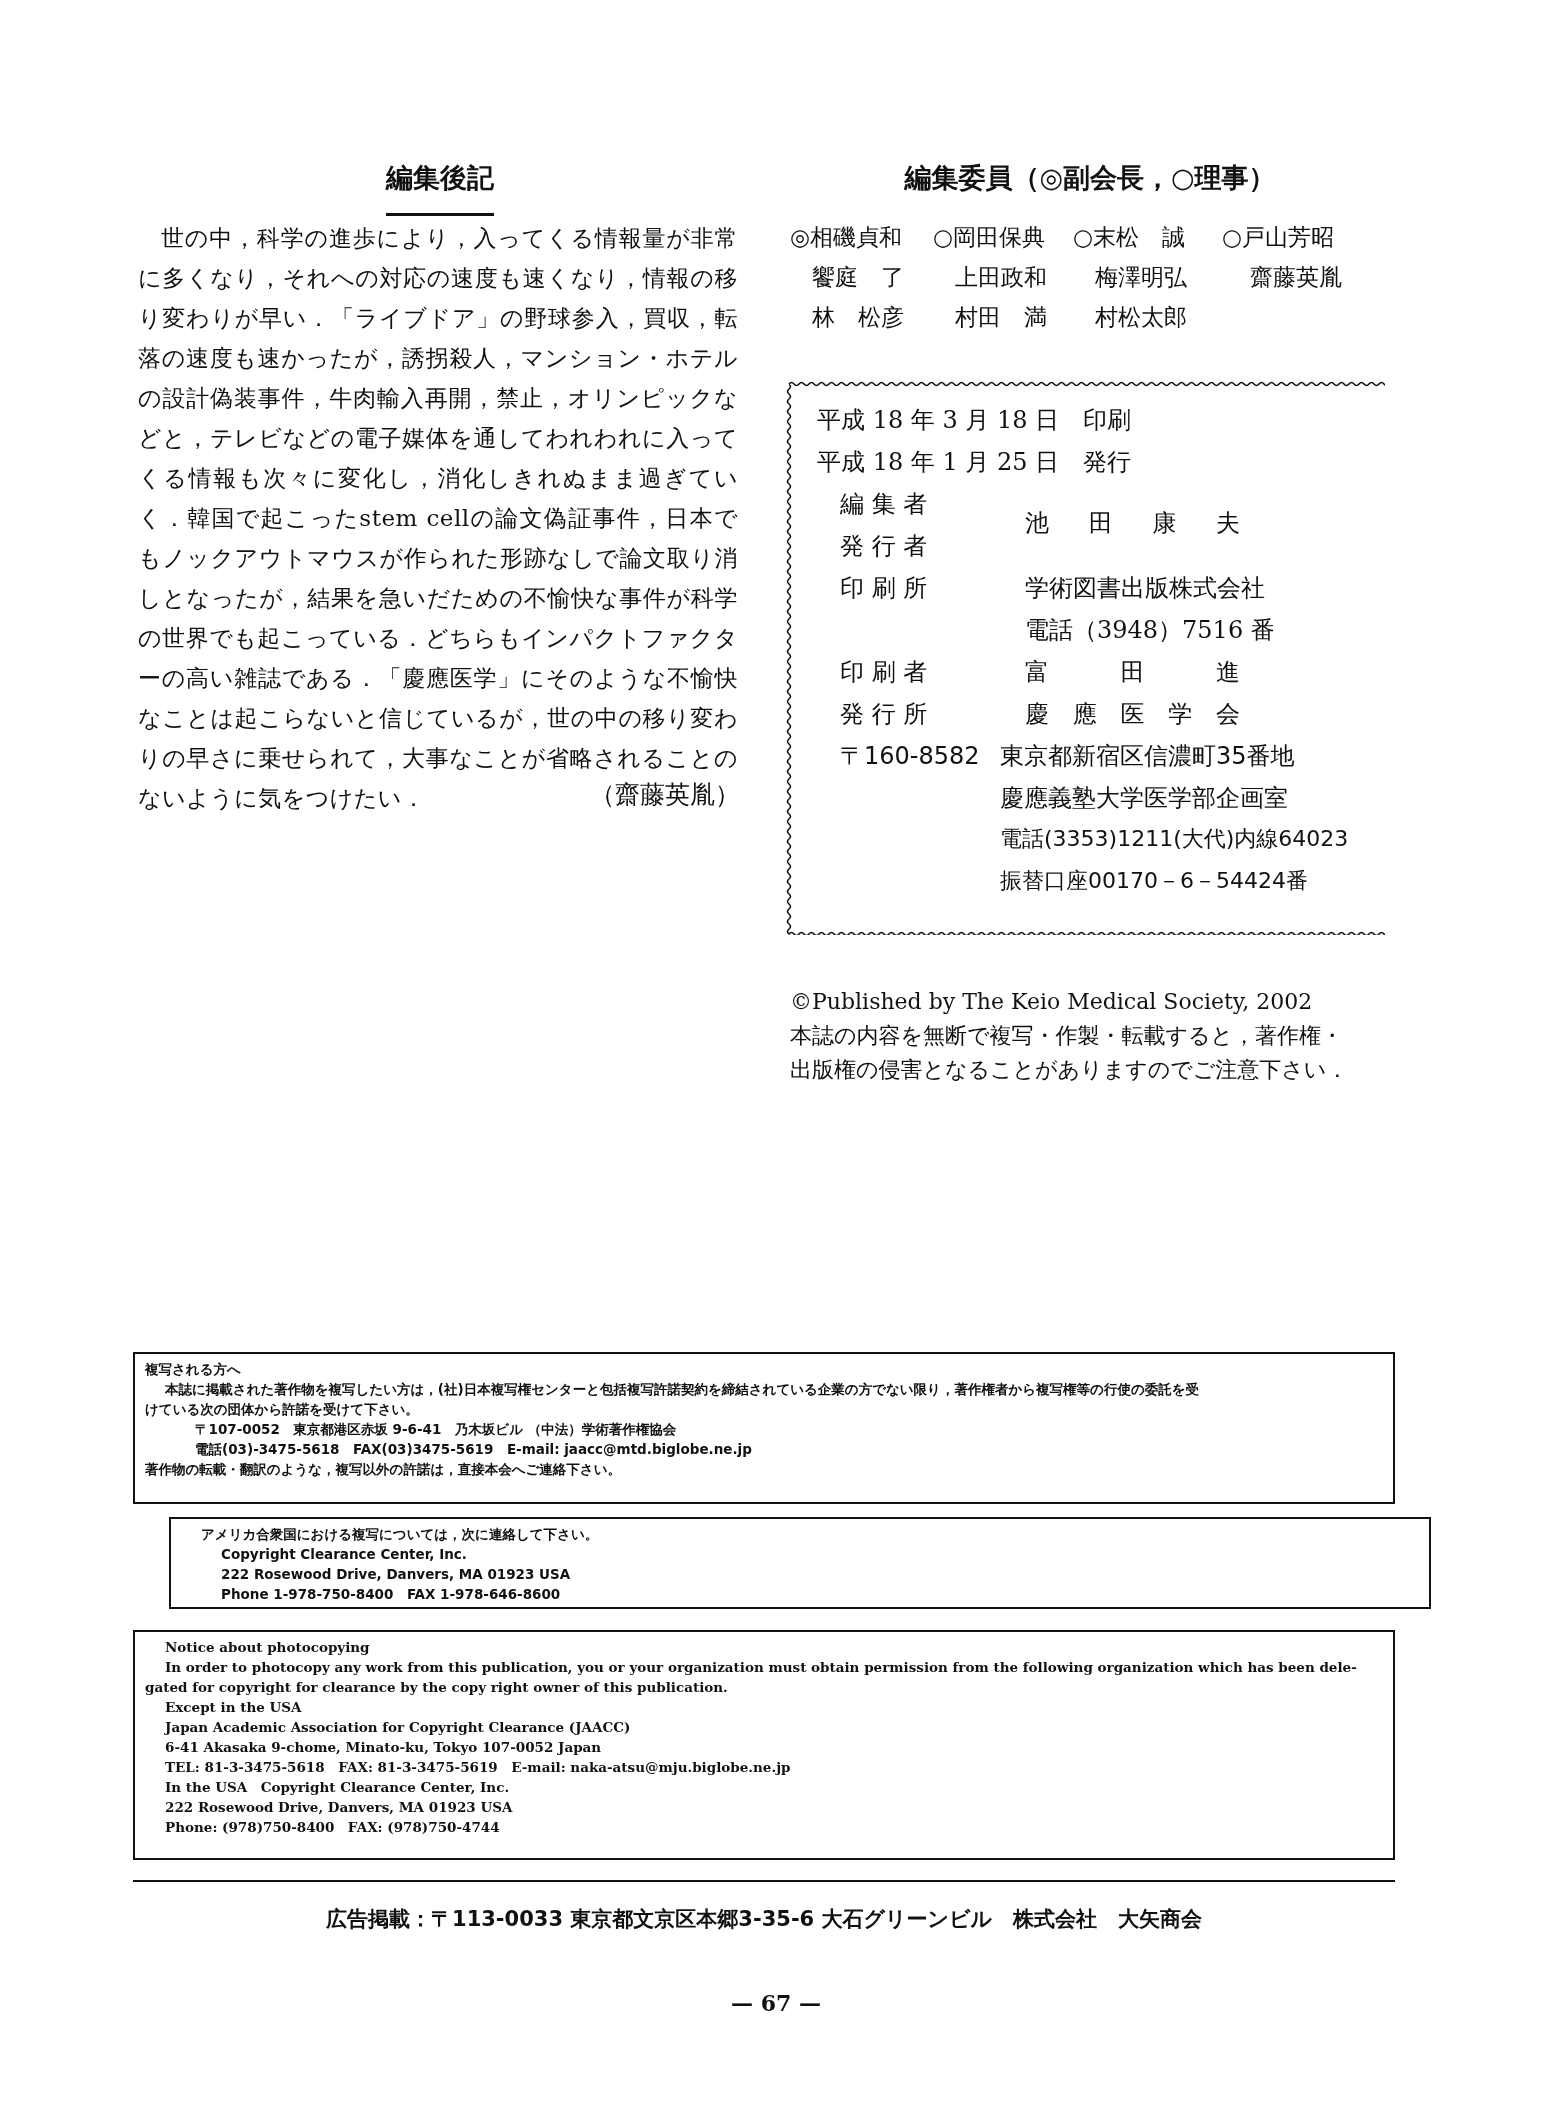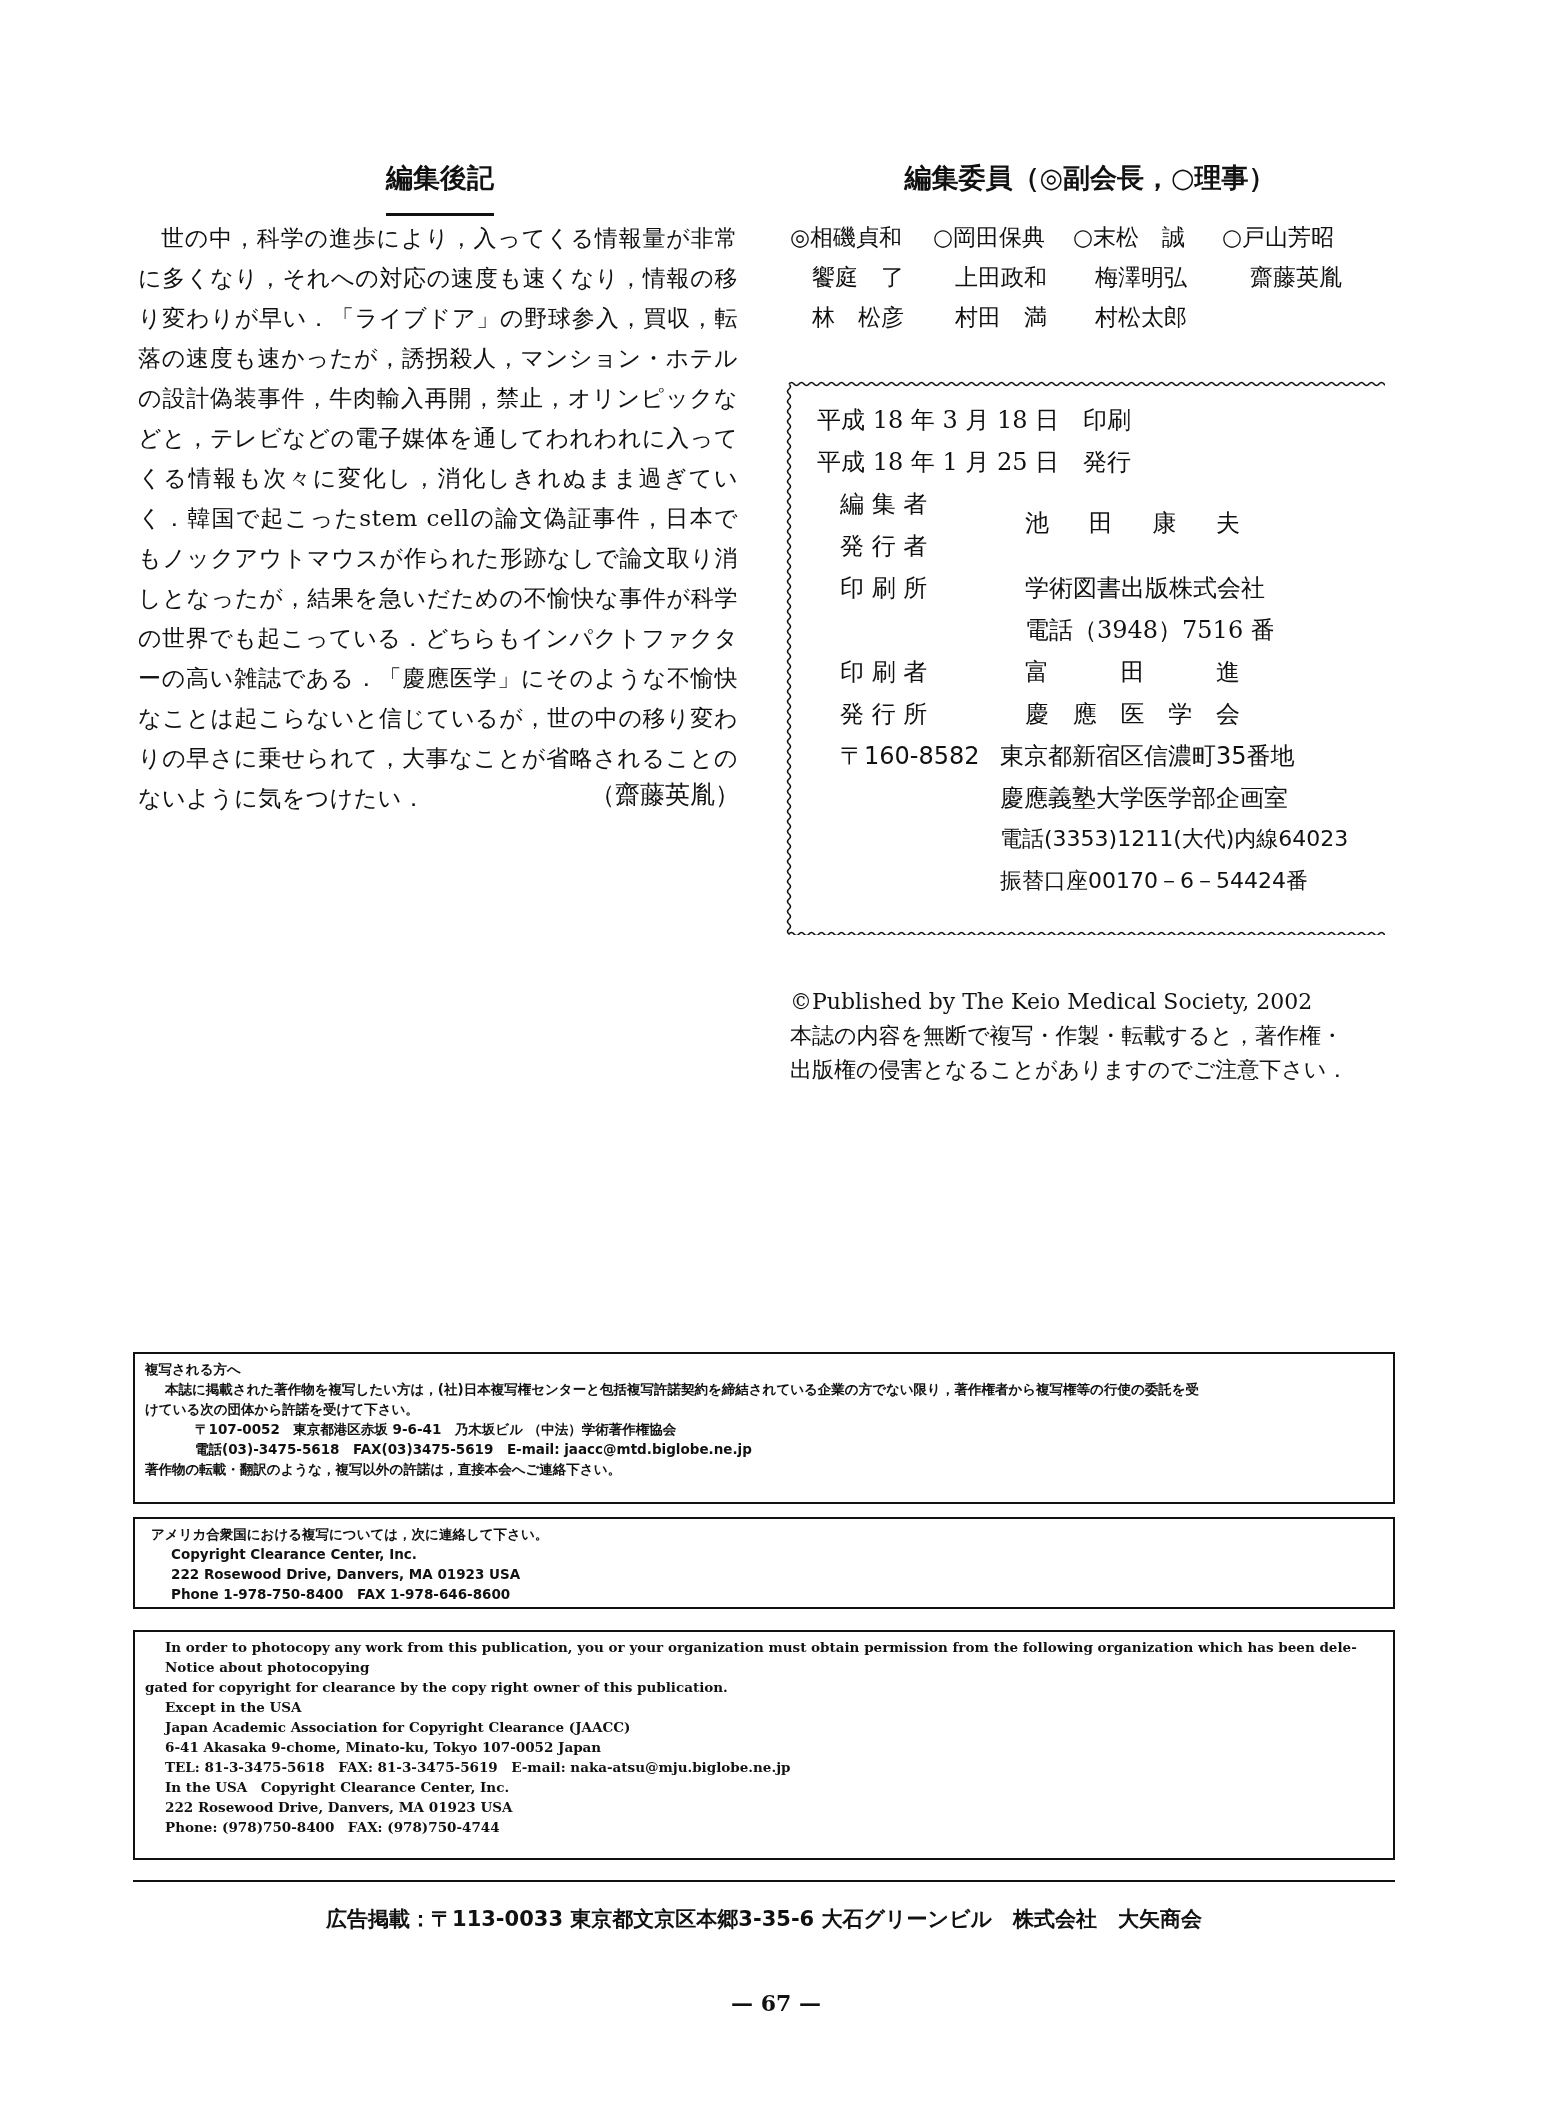--- a/index.html
+++ b/index.html
@@ -42,21 +42,21 @@
   #copyright { left: 790px; top: 985px; font-size: 22px; line-height: 34px; }
 
   
   .pbox {
     position: absolute; left: 133px; width: 1262px;
     border: 2px solid #111; box-sizing: border-box;
     font-family: "DejaVu Sans", sans-serif; font-weight: bold;
     font-size: 13.5px; line-height: 20px; padding: 5px 10px 4px 10px;
   }
   #box-jp { top: 1352px; height: 152px; }
-  #box-us { top: 1517px; height: 92px; padding-left: 16px; }
+  #box-us { top: 1517px; height: 92px; padding-left: 30px; margin-left: 36px; }
   #box-en { top: 1630px; height: 230px; font-family: "DejaVu Serif", serif; }
   .ind1 { padding-left: 20px; }
   .ind2 { padding-left: 50px; }
 
   #bottom-rule { left: 133px; top: 1880px; width: 1262px; height: 0; border-top: 2px solid #111; }
   #ad-line {
     left: 133px; width: 1262px; top: 1905px; text-align: center;
     font-family: "DejaVu Sans", sans-serif; font-weight: bold; font-size: 21px;
   }
   #page-number {
@@ -153,22 +153,22 @@
 </div>
 
 <div id="box-us" class="pbox">
   <div>アメリカ合衆国における複写については，次に連絡して下さい。</div>
   <div class="ind1">Copyright Clearance Center, Inc.</div>
   <div class="ind1">222 Rosewood Drive, Danvers, MA 01923 USA</div>
   <div class="ind1">Phone 1-978-750-8400　FAX 1-978-646-8600</div>
 </div>
 
 <div id="box-en" class="pbox">
+  <div class="ind1">Notice about photocopying</div>
   <div class="ind1">In order to photocopy any work from this publication, you or your organization must obtain permission from the following organization which has been dele-</div>
-  <div class="ind1">Notice about photocopying</div>
   <div>gated for copyright for clearance by the copy right owner of this publication.</div>
   <div class="ind1">Except in the USA</div>
   <div class="ind1">Japan Academic Association for Copyright Clearance (JAACC)</div>
   <div class="ind1">6-41 Akasaka 9-chome, Minato-ku, Tokyo 107-0052 Japan</div>
   <div class="ind1">TEL: 81-3-3475-5618　FAX: 81-3-3475-5619　E-mail: naka-atsu@mju.biglobe.ne.jp</div>
   <div class="ind1">In the USA　Copyright Clearance Center, Inc.</div>
   <div class="ind1">222 Rosewood Drive, Danvers, MA 01923 USA</div>
   <div class="ind1">Phone: (978)750-8400　FAX: (978)750-4744</div>
 </div>
 

